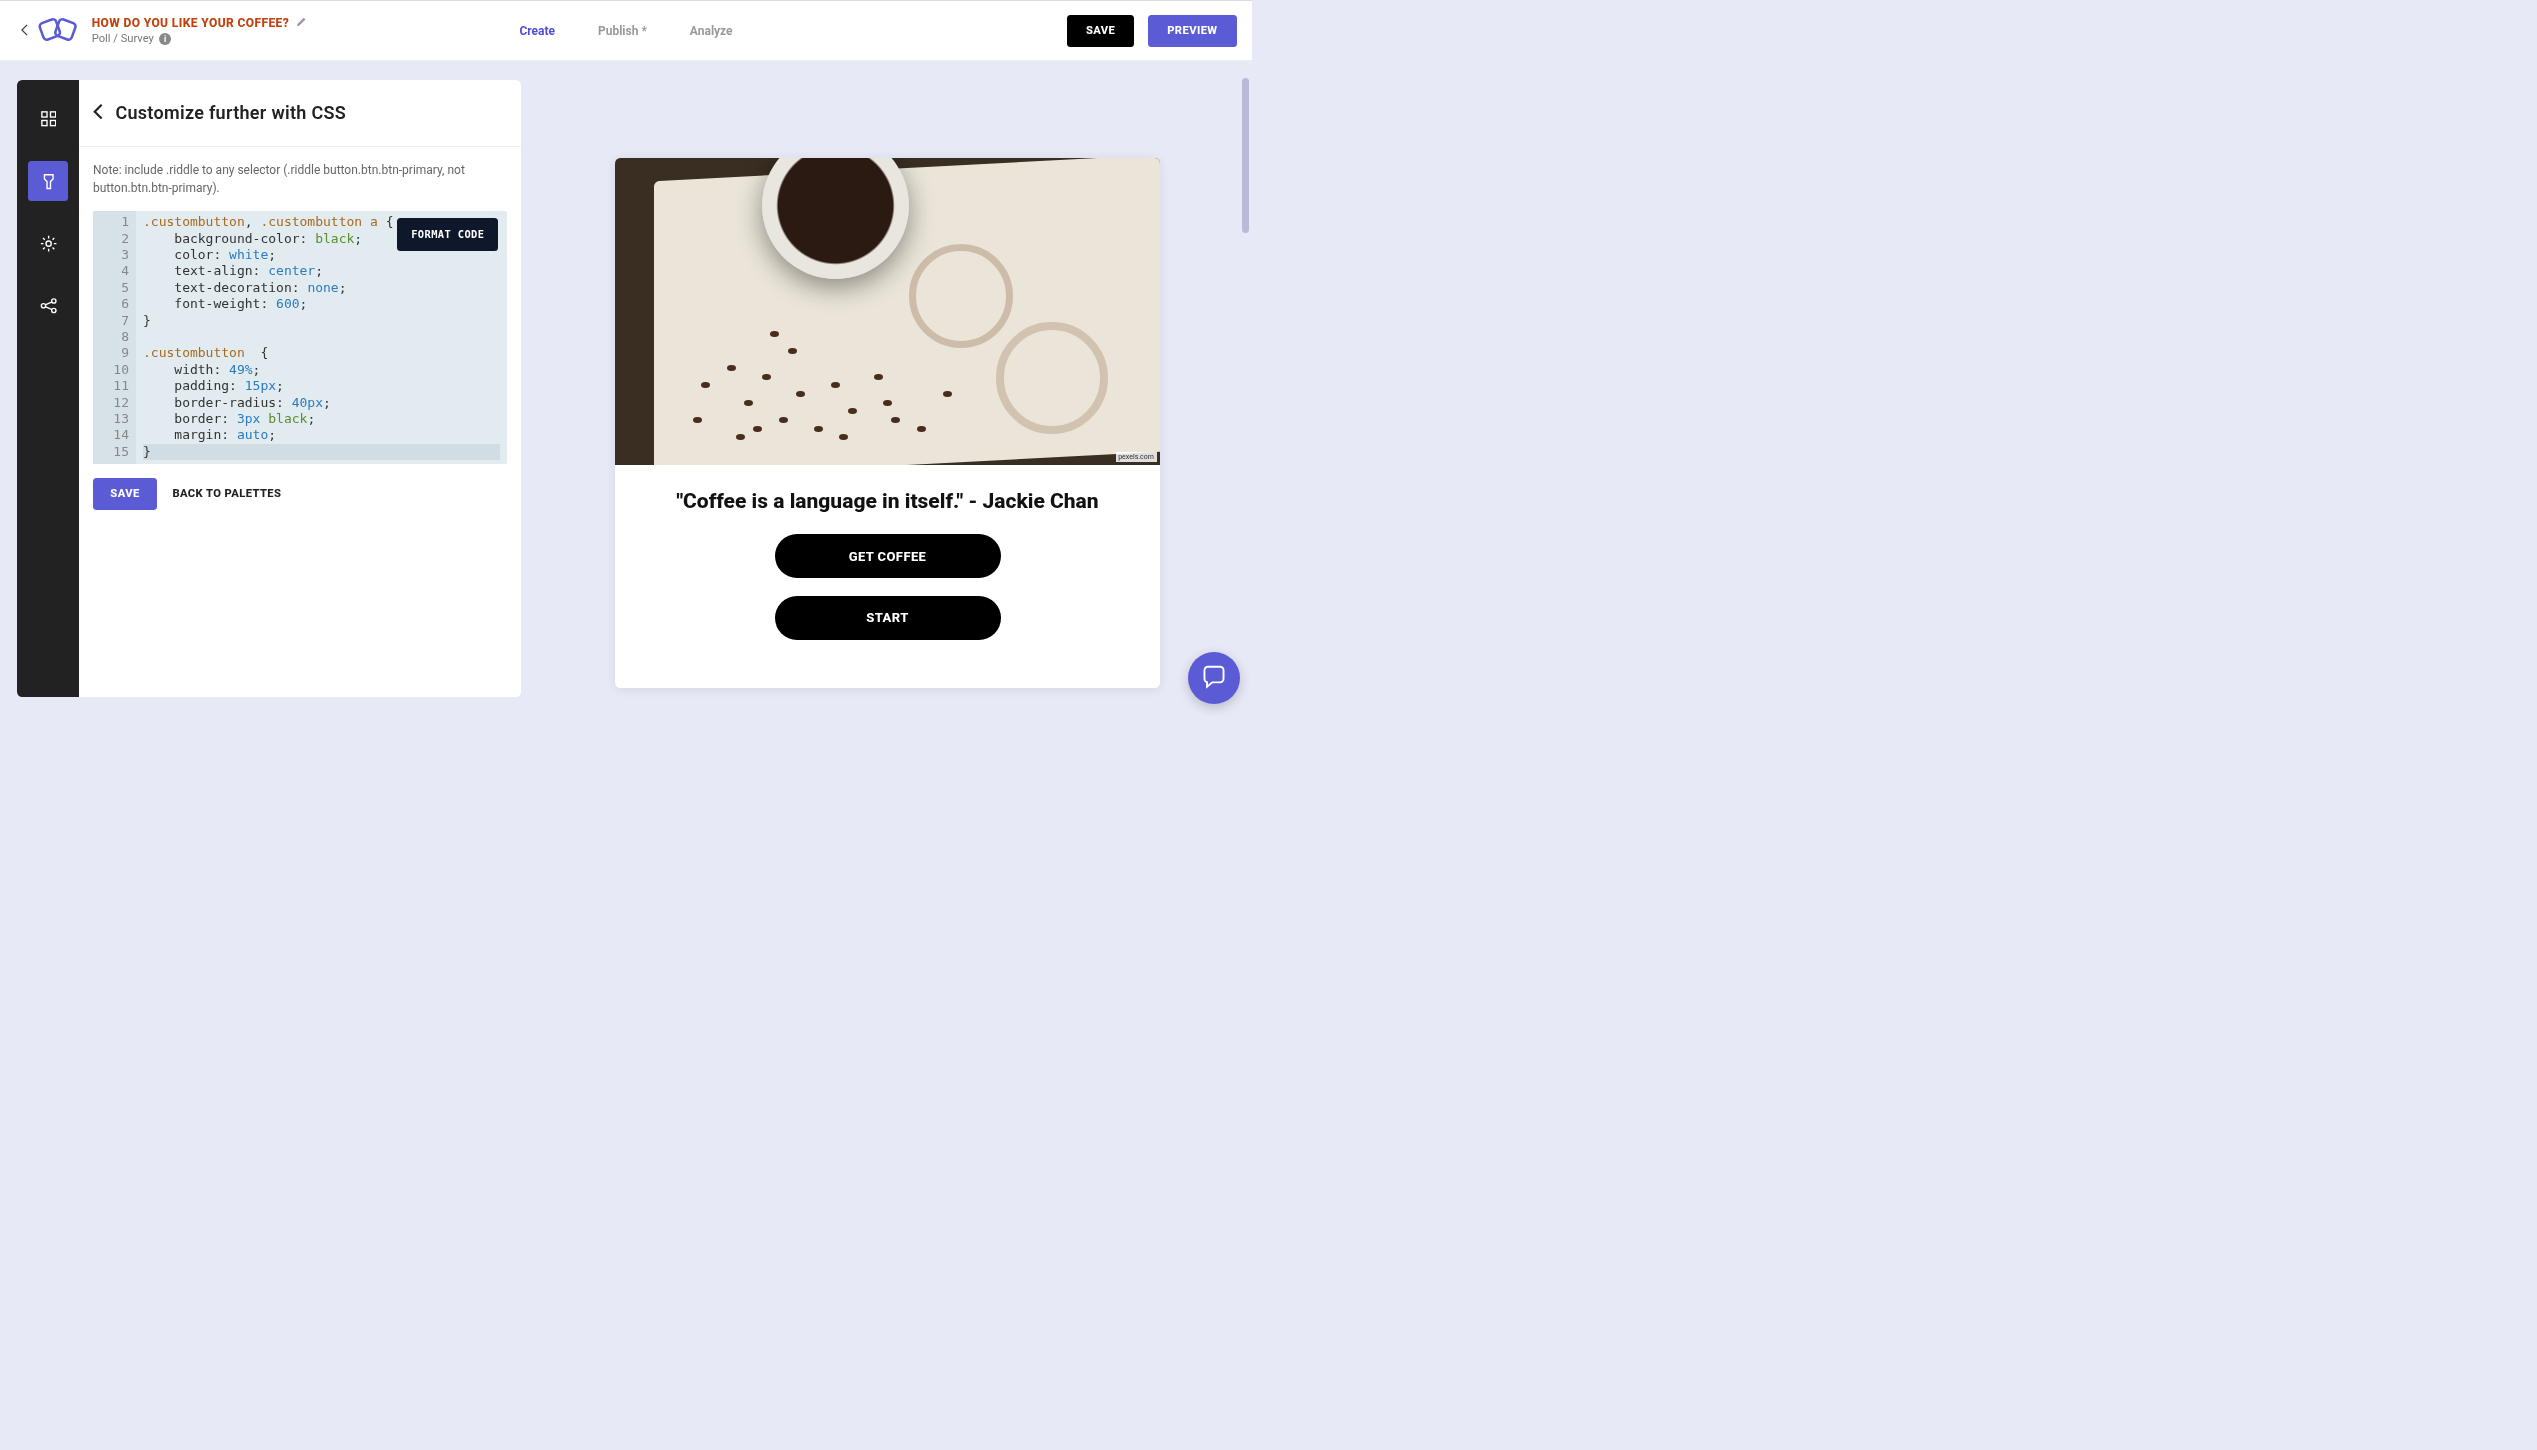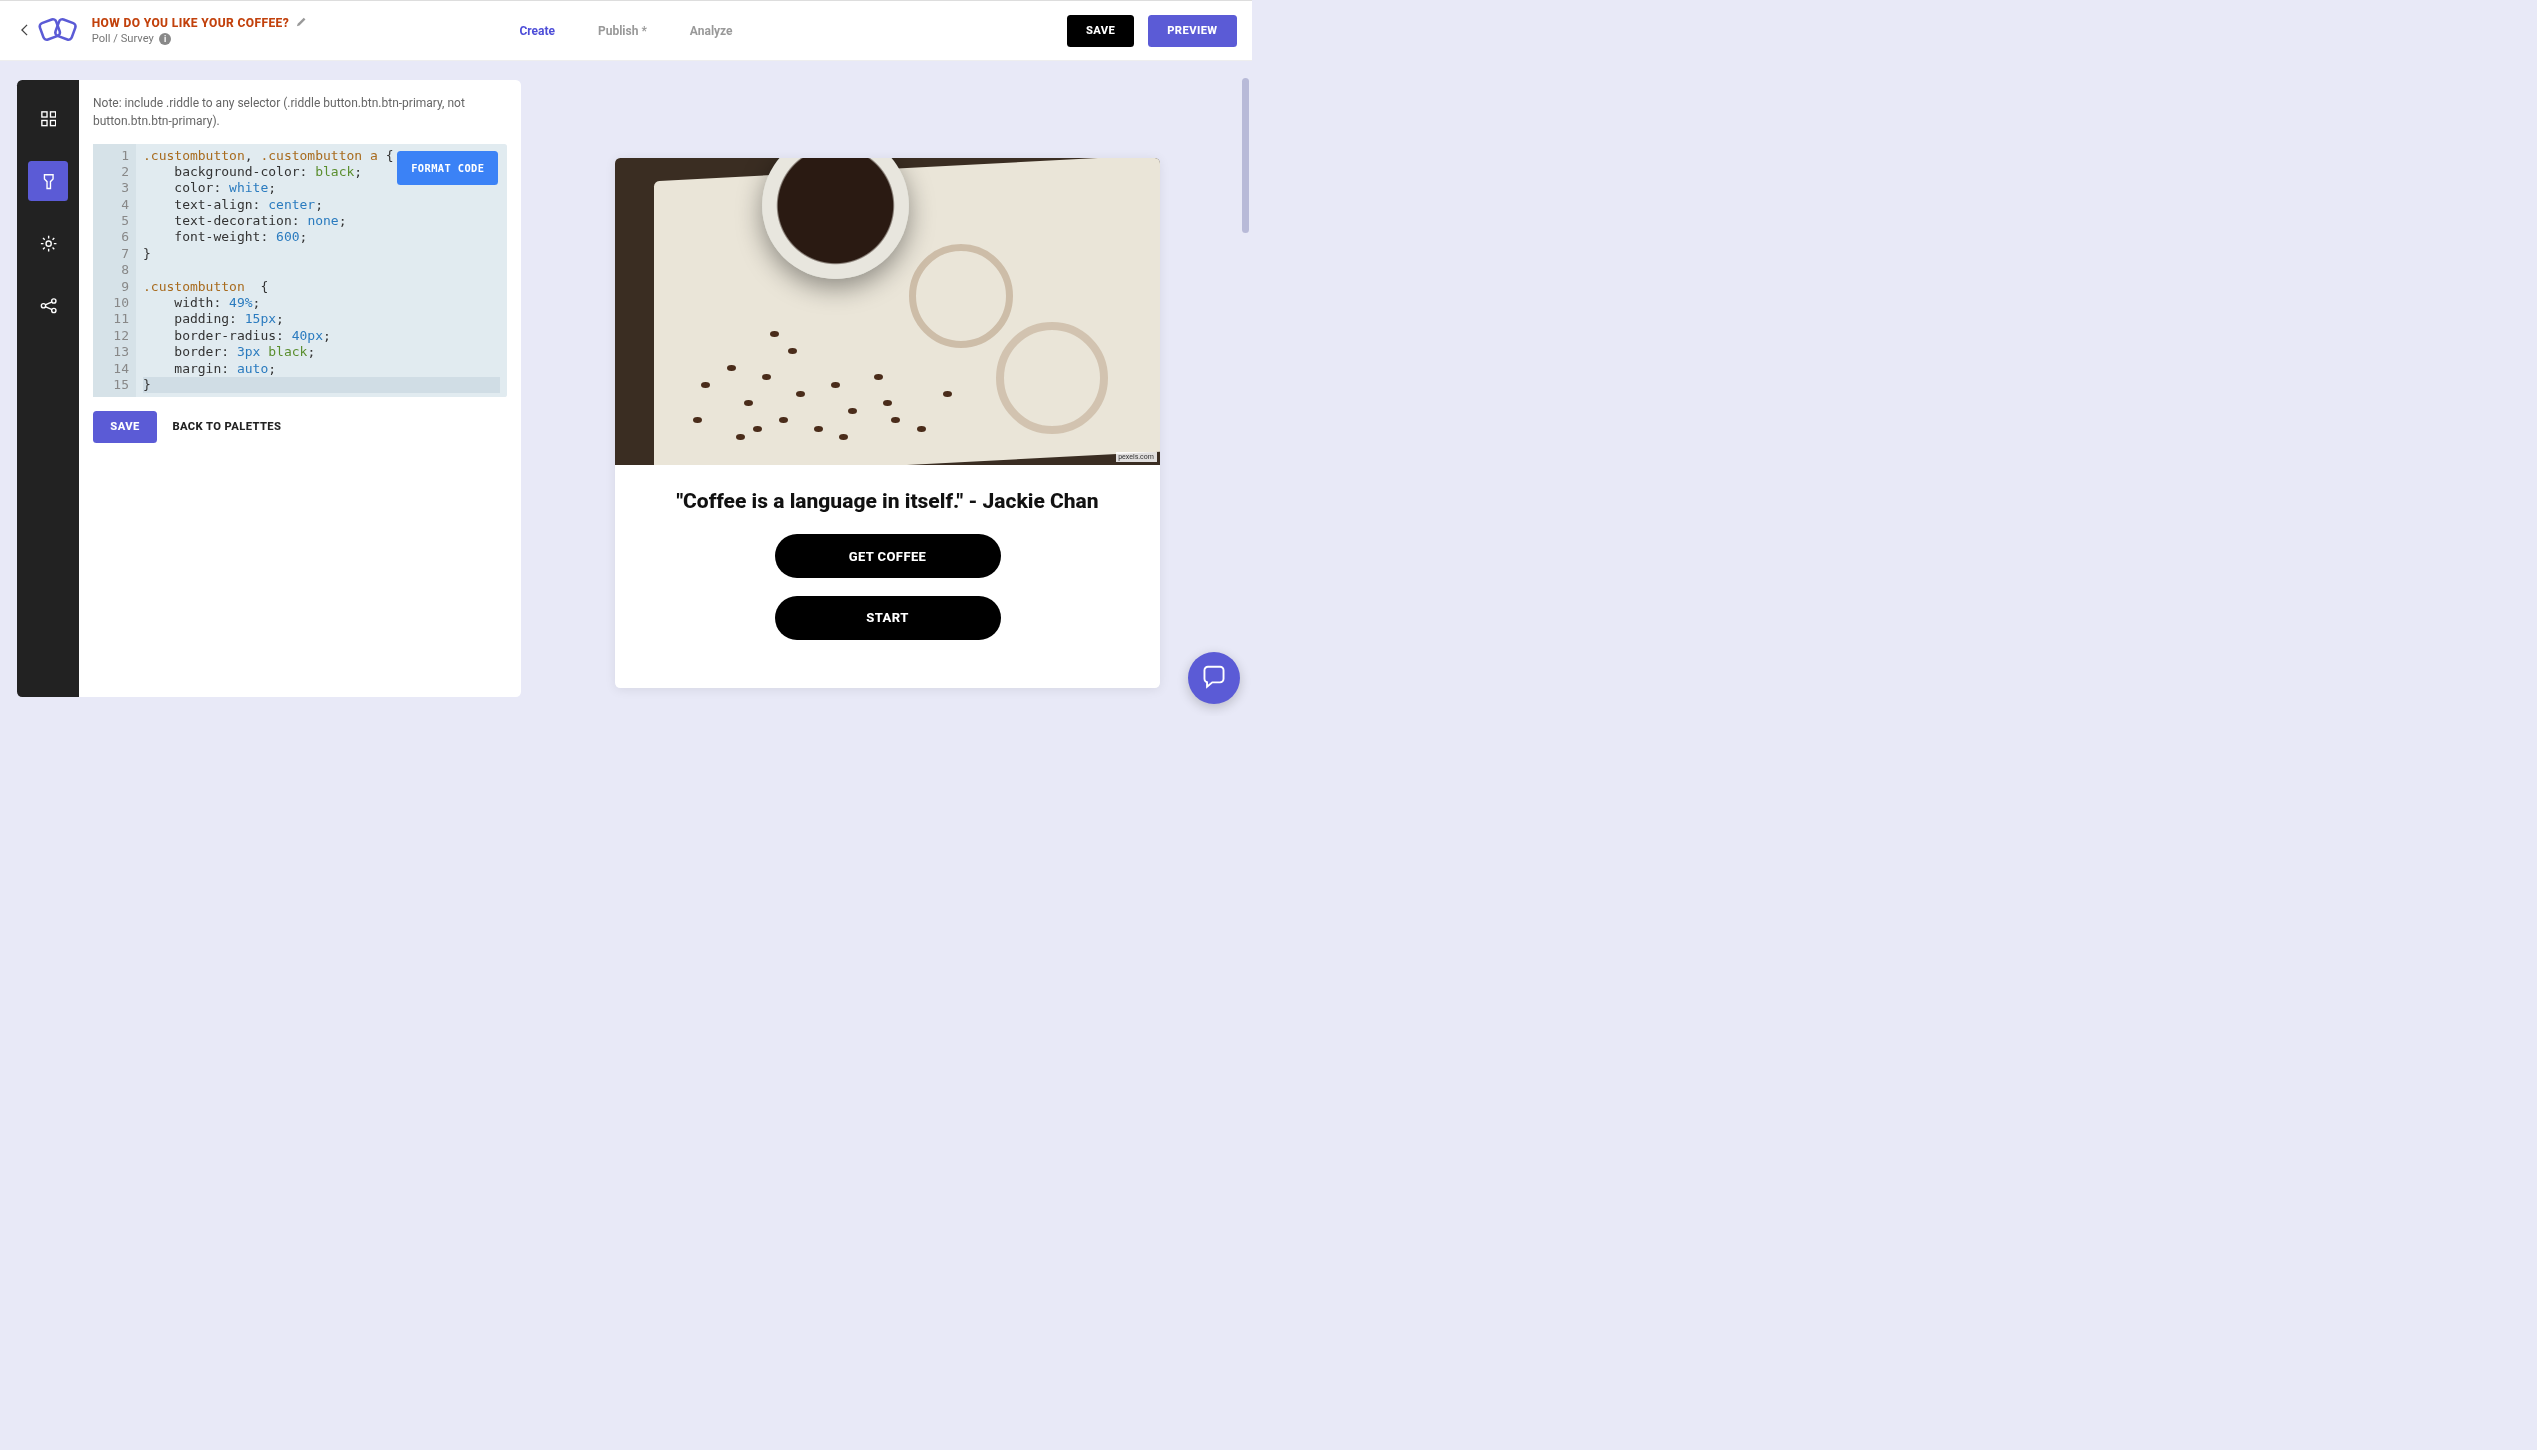--- a/index.html
+++ b/index.html
@@ -47,21 +47,21 @@
 .code { padding: 3.5px 7px; white-space: pre; flex: 1; }
 .code div { height: 16.4px; }
 .code .cursor-line { background: #d0dde5; }
 .c-sel { color: #a86b1e; }
 .c-punc { color: #333; }
 .c-prop { color: #333; }
 .c-val { color: #2a7bbf; }
 .c-num { color: #2a7bbf; }
 .c-col { color: #5a8e2e; }
 
-.format-btn { position: absolute; top: 7px; right: 8.6px; background: #3b82f6; color: #fff; font-weight: 800; font-size: 10.4px; letter-spacing: 0.4px; padding: 8.6px 14px; border-radius: 3.5px; cursor: pointer; }
+.format-btn { position: absolute; top: 7px; right: 8.6px; background: #0f172a; color: #fff; font-weight: 800; font-size: 10.4px; letter-spacing: 0.4px; padding: 8.6px 14px; border-radius: 3.5px; cursor: pointer; }
 
 .panel-actions { display: flex; gap: 15.5px; align-items: center; margin-top: 14px; }
 .btn-save-panel { background: #5b5bd6; color: #fff; font-weight: 800; font-size: 11.2px; letter-spacing: 0.4px; padding: 9.5px 17.3px; border-radius: 3.5px; cursor: pointer; }
 .btn-back-pal { color: #222; font-weight: 800; font-size: 11.2px; letter-spacing: 0.4px; cursor: pointer; }
 
 .preview-card { position: absolute; left: 615px; top: 97px; width: 545px; background: #fff; border-radius: 5.2px; overflow: hidden; box-shadow: 0 1.7px 10.4px rgba(0,0,0,.08); }
 .preview-img { width: 100%; height: 307px; position: relative; background: #3a2d22; overflow: hidden; }
 .preview-img .cup { position: absolute; top: -26px; left: 147px; width: 147px; height: 147px; border-radius: 50%; background: radial-gradient(circle at 50% 50%, #2a1a12 55%, #e8e6de 57%, #e8e6de 70%, #c4ccc8 72%); box-shadow: 0 8.6px 26px rgba(0,0,0,.4); }
 .preview-img .book { position: absolute; top: 10.4px; left: 39px; right: 0; bottom: 0; background: #eae5d8; transform: skewY(-3deg); border-radius: 5.2px 0 0 0; }
 .preview-img .stain1 { position: absolute; top: 86px; right: 147px; width: 104px; height: 104px; border: 7px solid rgba(140,95,55,.3); border-radius: 50%; }
@@ -152,20 +152,28 @@
         <svg width="17.3" height="15.5" viewBox="0 0 20 18">
             <circle cx="4" cy="9" r="2.5" fill="none" stroke="#fff" stroke-width="1.6"></circle>
             <circle cx="16" cy="3.5" r="2.5" fill="none" stroke="#fff" stroke-width="1.6"></circle>
             <circle cx="16" cy="14.5" r="2.5" fill="none" stroke="#fff" stroke-width="1.6"></circle>
             <path d="M6 8 L14 4.5 M6 10 L14 13.5" stroke="#fff" stroke-width="1.6"></path>
           </svg>
       </div>
     </div>
 
     <div class="panel">
+      <div class="panel-header">
+        <span class="panel-back">
+          <svg width="10.4" height="17.3" viewBox="0 0 12 20">
+              <path d="M10 2 L2 10 L10 18" stroke="#222" stroke-width="2.5" fill="none"></path>
+            </svg>
+        </span>
+        <span class="panel-title">Customize further with CSS</span>
+      </div>
       <div class="panel-body">
         <div class="note">Note: include .riddle to any selector (.riddle button.btn.btn-primary, not button.btn.btn-primary).</div>
 
         <div class="editor">
           <div class="gutter" id="gutter">
               <div>1</div>
               <div>2</div>
               <div>3</div>
               <div>4</div>
               <div>5</div>

